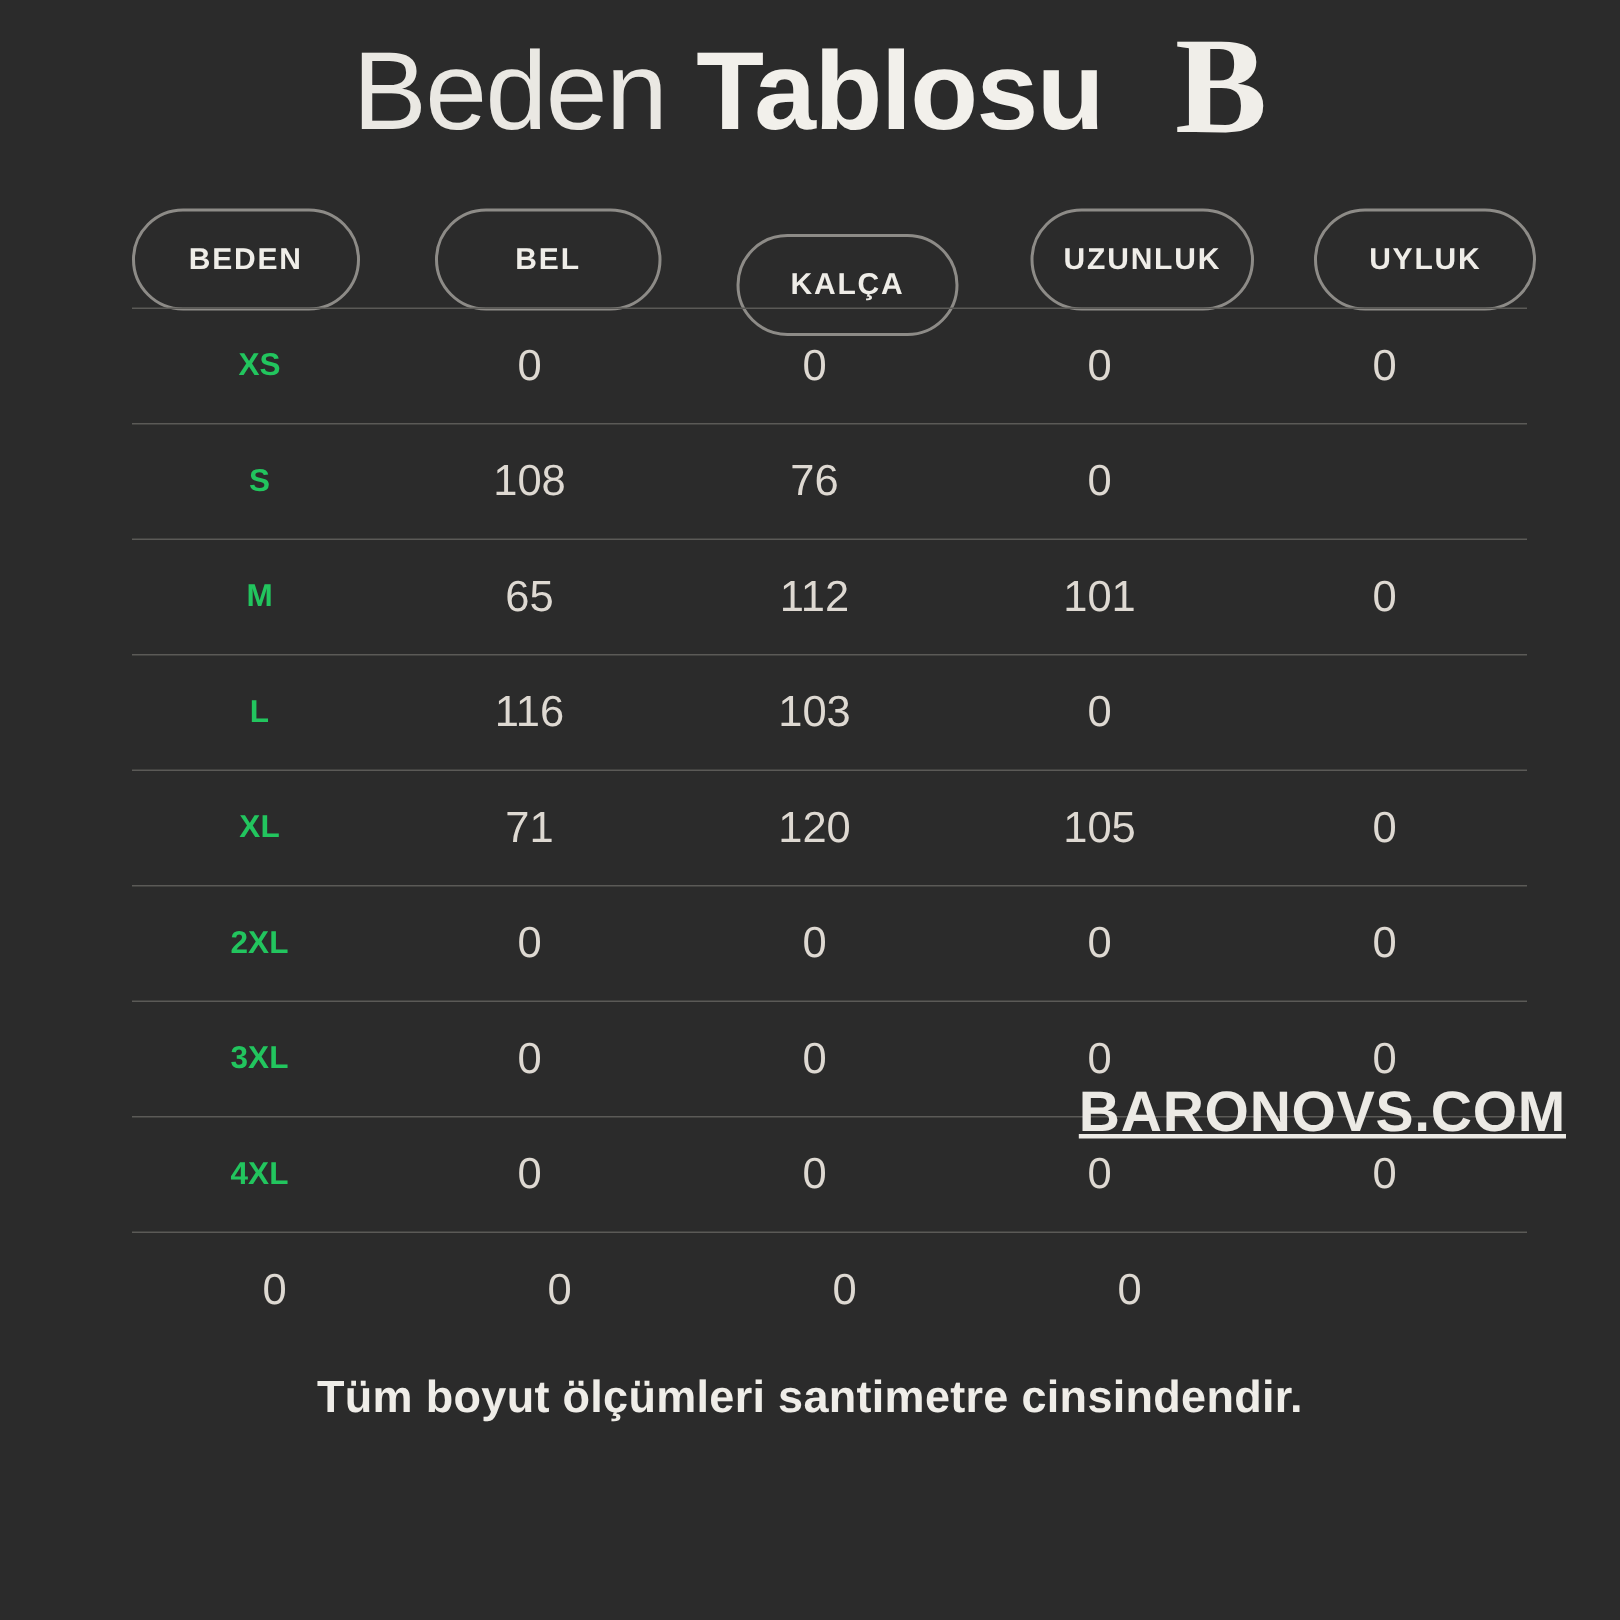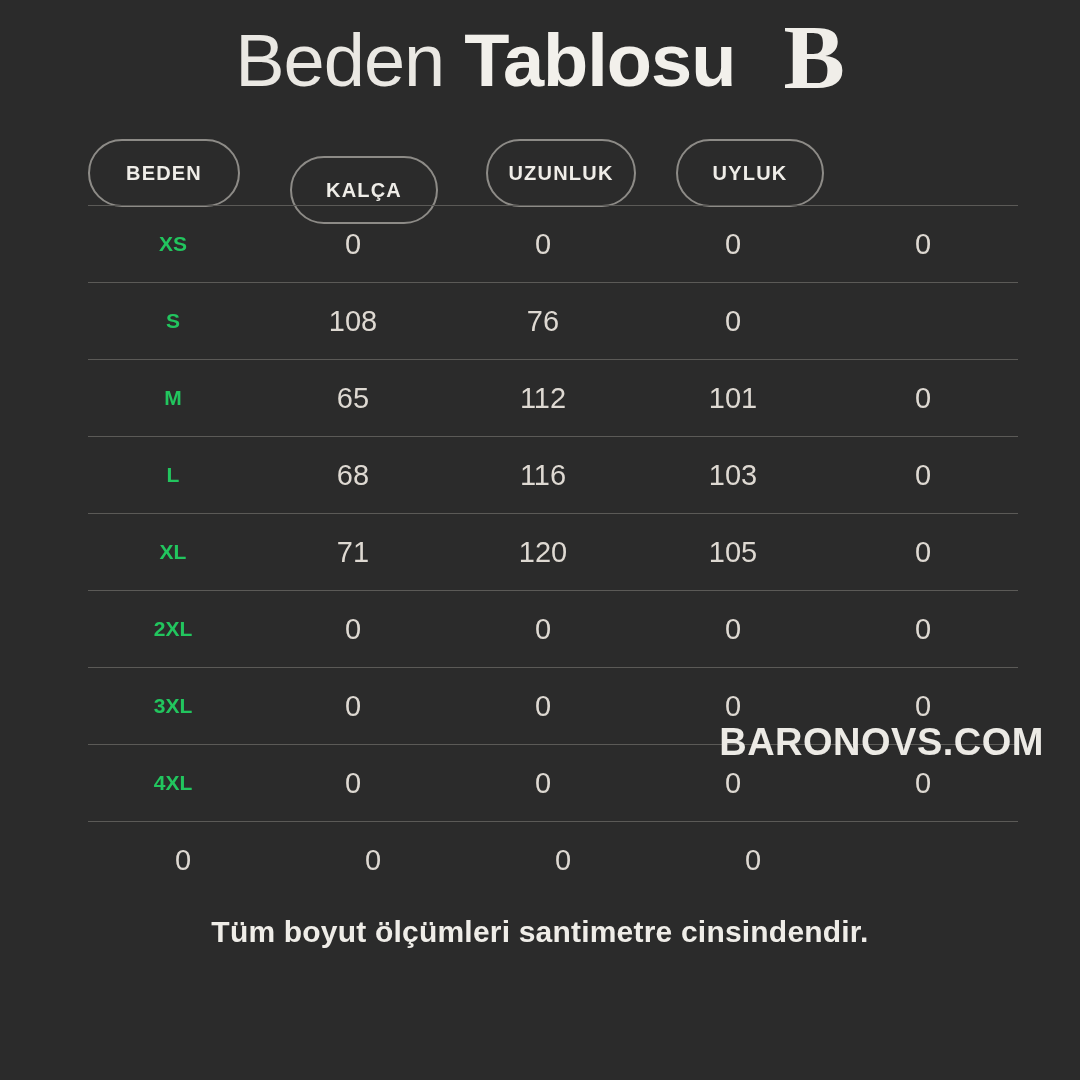--- a/index.html
+++ b/index.html
@@ -129,35 +129,37 @@
     letter-spacing: 0.2px;
   }
   .watermark {
     position: absolute;
     bottom: 28px;
     right: 36px;
     font-size: 38px;
     font-weight: 700;
     letter-spacing: 0.5px;
     color: #eceae5;
+    text-decoration: underline;
   }
 </style>
 </head>
 <body>
 
 <div class="page">
 
   <div class="title-row">
     <span class="title-light">Beden</span>
     <span class="title-bold">Tablosu</span>
     <span class="brand-mark">B</span>
   </div>
 
   <div class="header-row">
     <div class="chip c0">BEDEN</div>
+    <div class="chip c1">BEL</div>
     <div class="chip c2">KALÇA</div>
     <div class="chip c3">UZUNLUK</div>
     <div class="chip c4">UYLUK</div>
   </div>
 
   <div class="table">
 
     <div class="row">
       <div class="cell size">XS</div>
       <div class="cell val">0</div>
@@ -176,21 +178,20 @@
     <div class="row">
       <div class="cell size">M</div>
       <div class="cell val">65</div>
       <div class="cell val">112</div>
       <div class="cell val">101</div>
       <div class="cell val last">0</div>
     </div>
 
     <div class="row">
       <div class="cell size">L</div>
-      <div class="cell val">68</div>
       <div class="cell val">116</div>
       <div class="cell val">103</div>
       <div class="cell val last">0</div>
     </div>
 
     <div class="row">
       <div class="cell size">XL</div>
       <div class="cell val">71</div>
       <div class="cell val">120</div>
       <div class="cell val">105</div>

